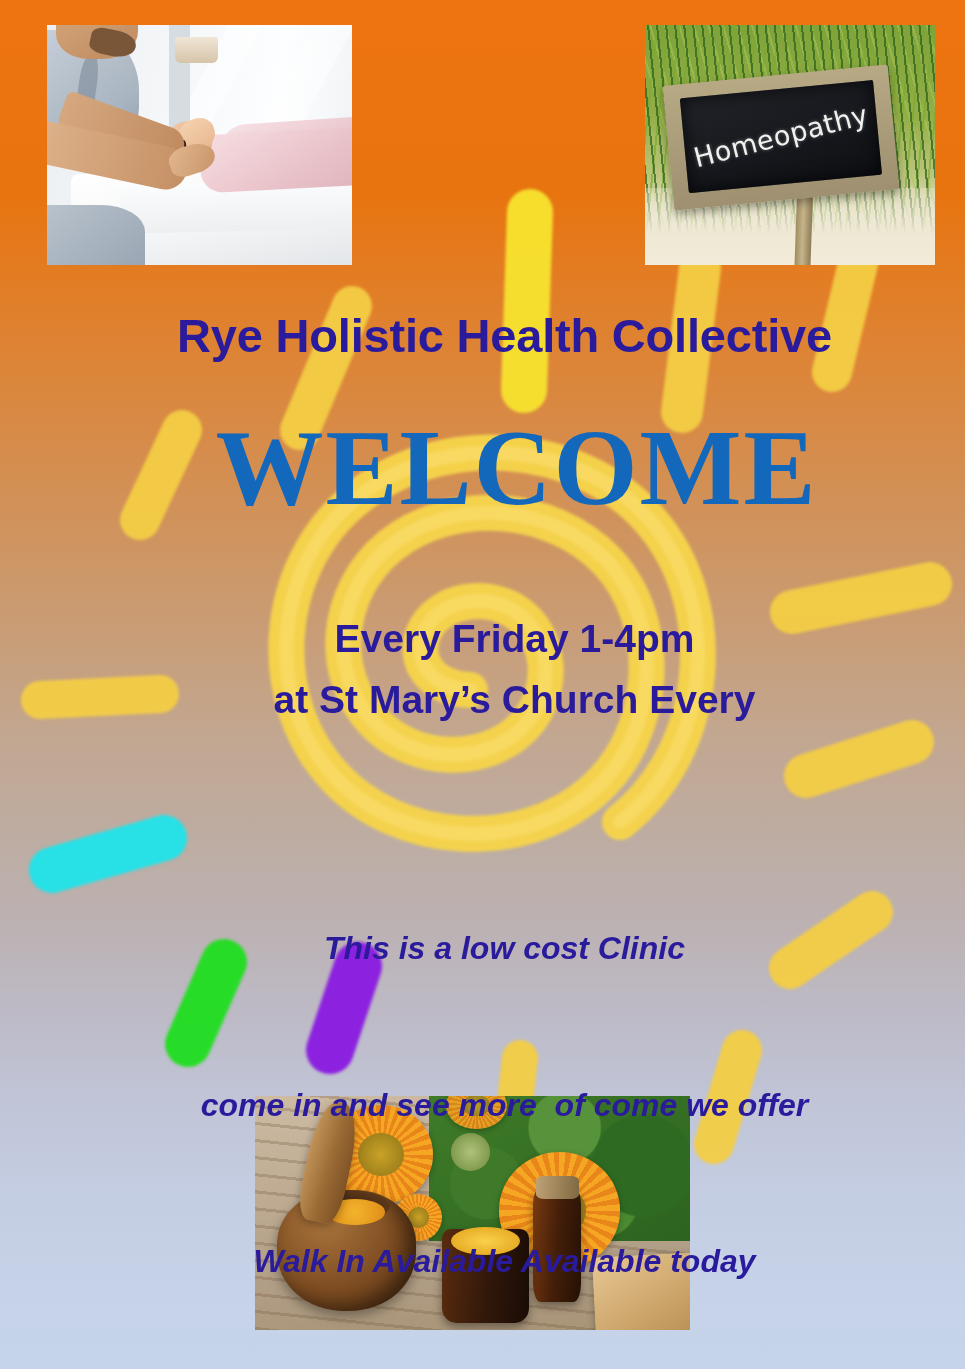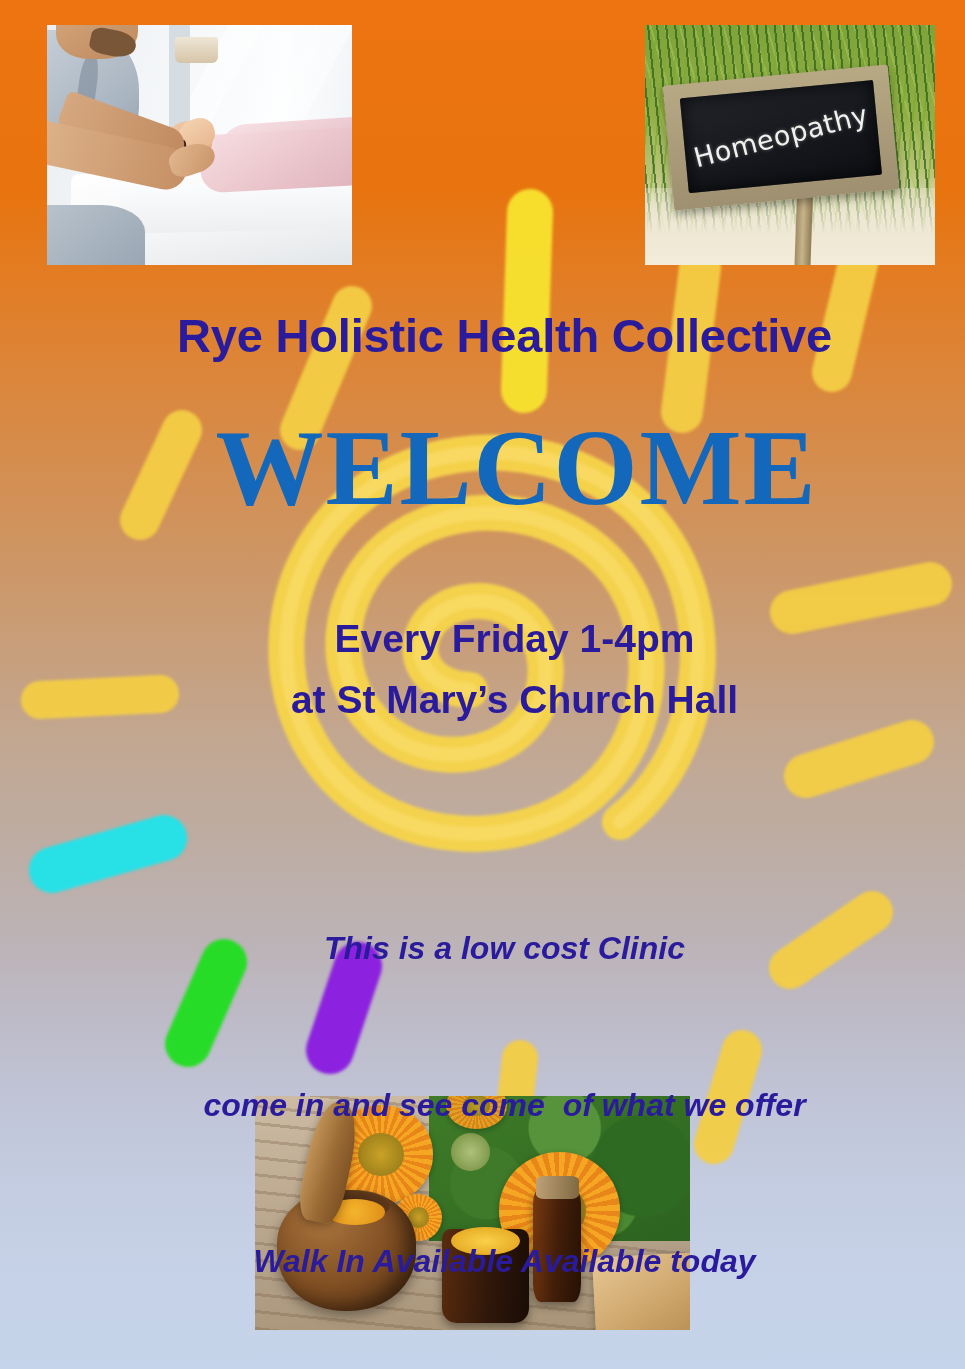--- a/index.html
+++ b/index.html
@@ -303,23 +303,23 @@
   </div>
 
   <div id="text-layer">
 
     <div id="page-title">Rye Holistic Health Collective</div>
 
     <div id="welcome-heading">WELCOME</div>
 
     <div id="details-block">
       <div>Every Friday 1-4pm</div>
-      <div>at St Mary’s Church Hall</div>
+      <div>at St Mary’s Church Every</div>
     </div>
 
     <div id="offer-block">
       <div>This is a low cost Clinic</div>
-      <div>come in and see come  of what we offer</div>
+      <div>come in and see more  of come we offer</div>
       <div>Walk In Available Available today</div>
     </div>
 
   </div>
 </div>
 
 </body></html>

